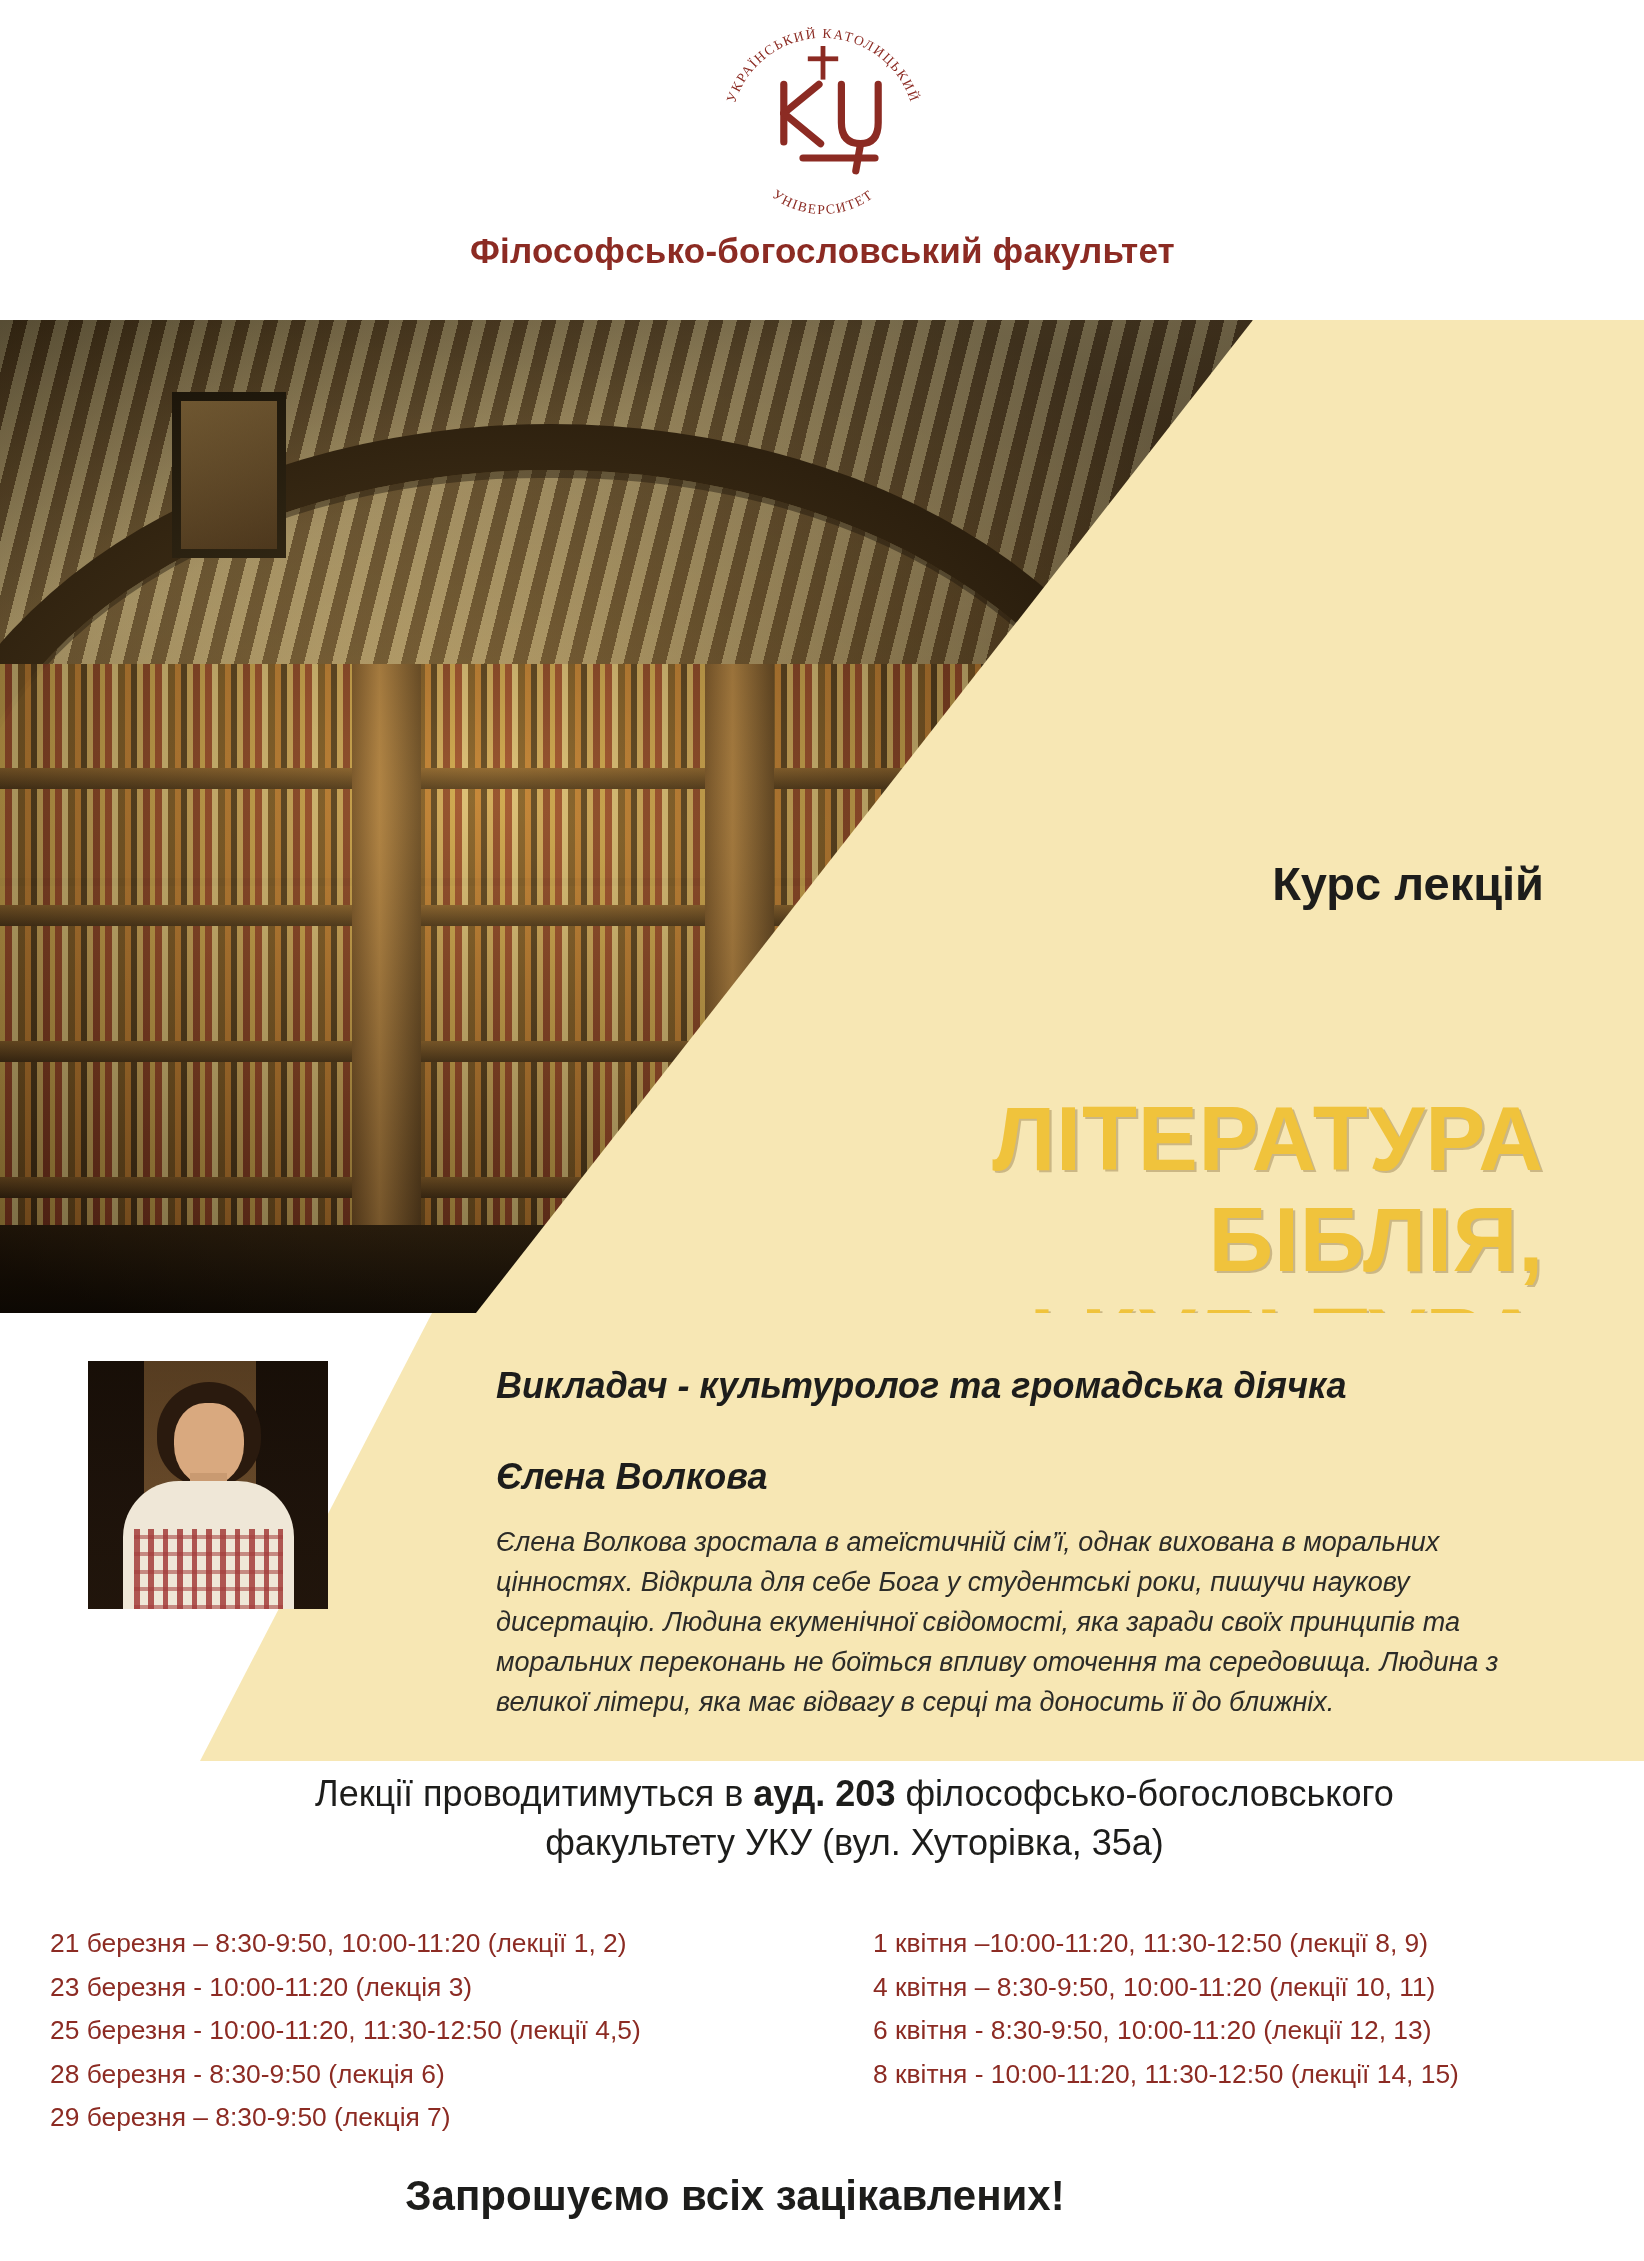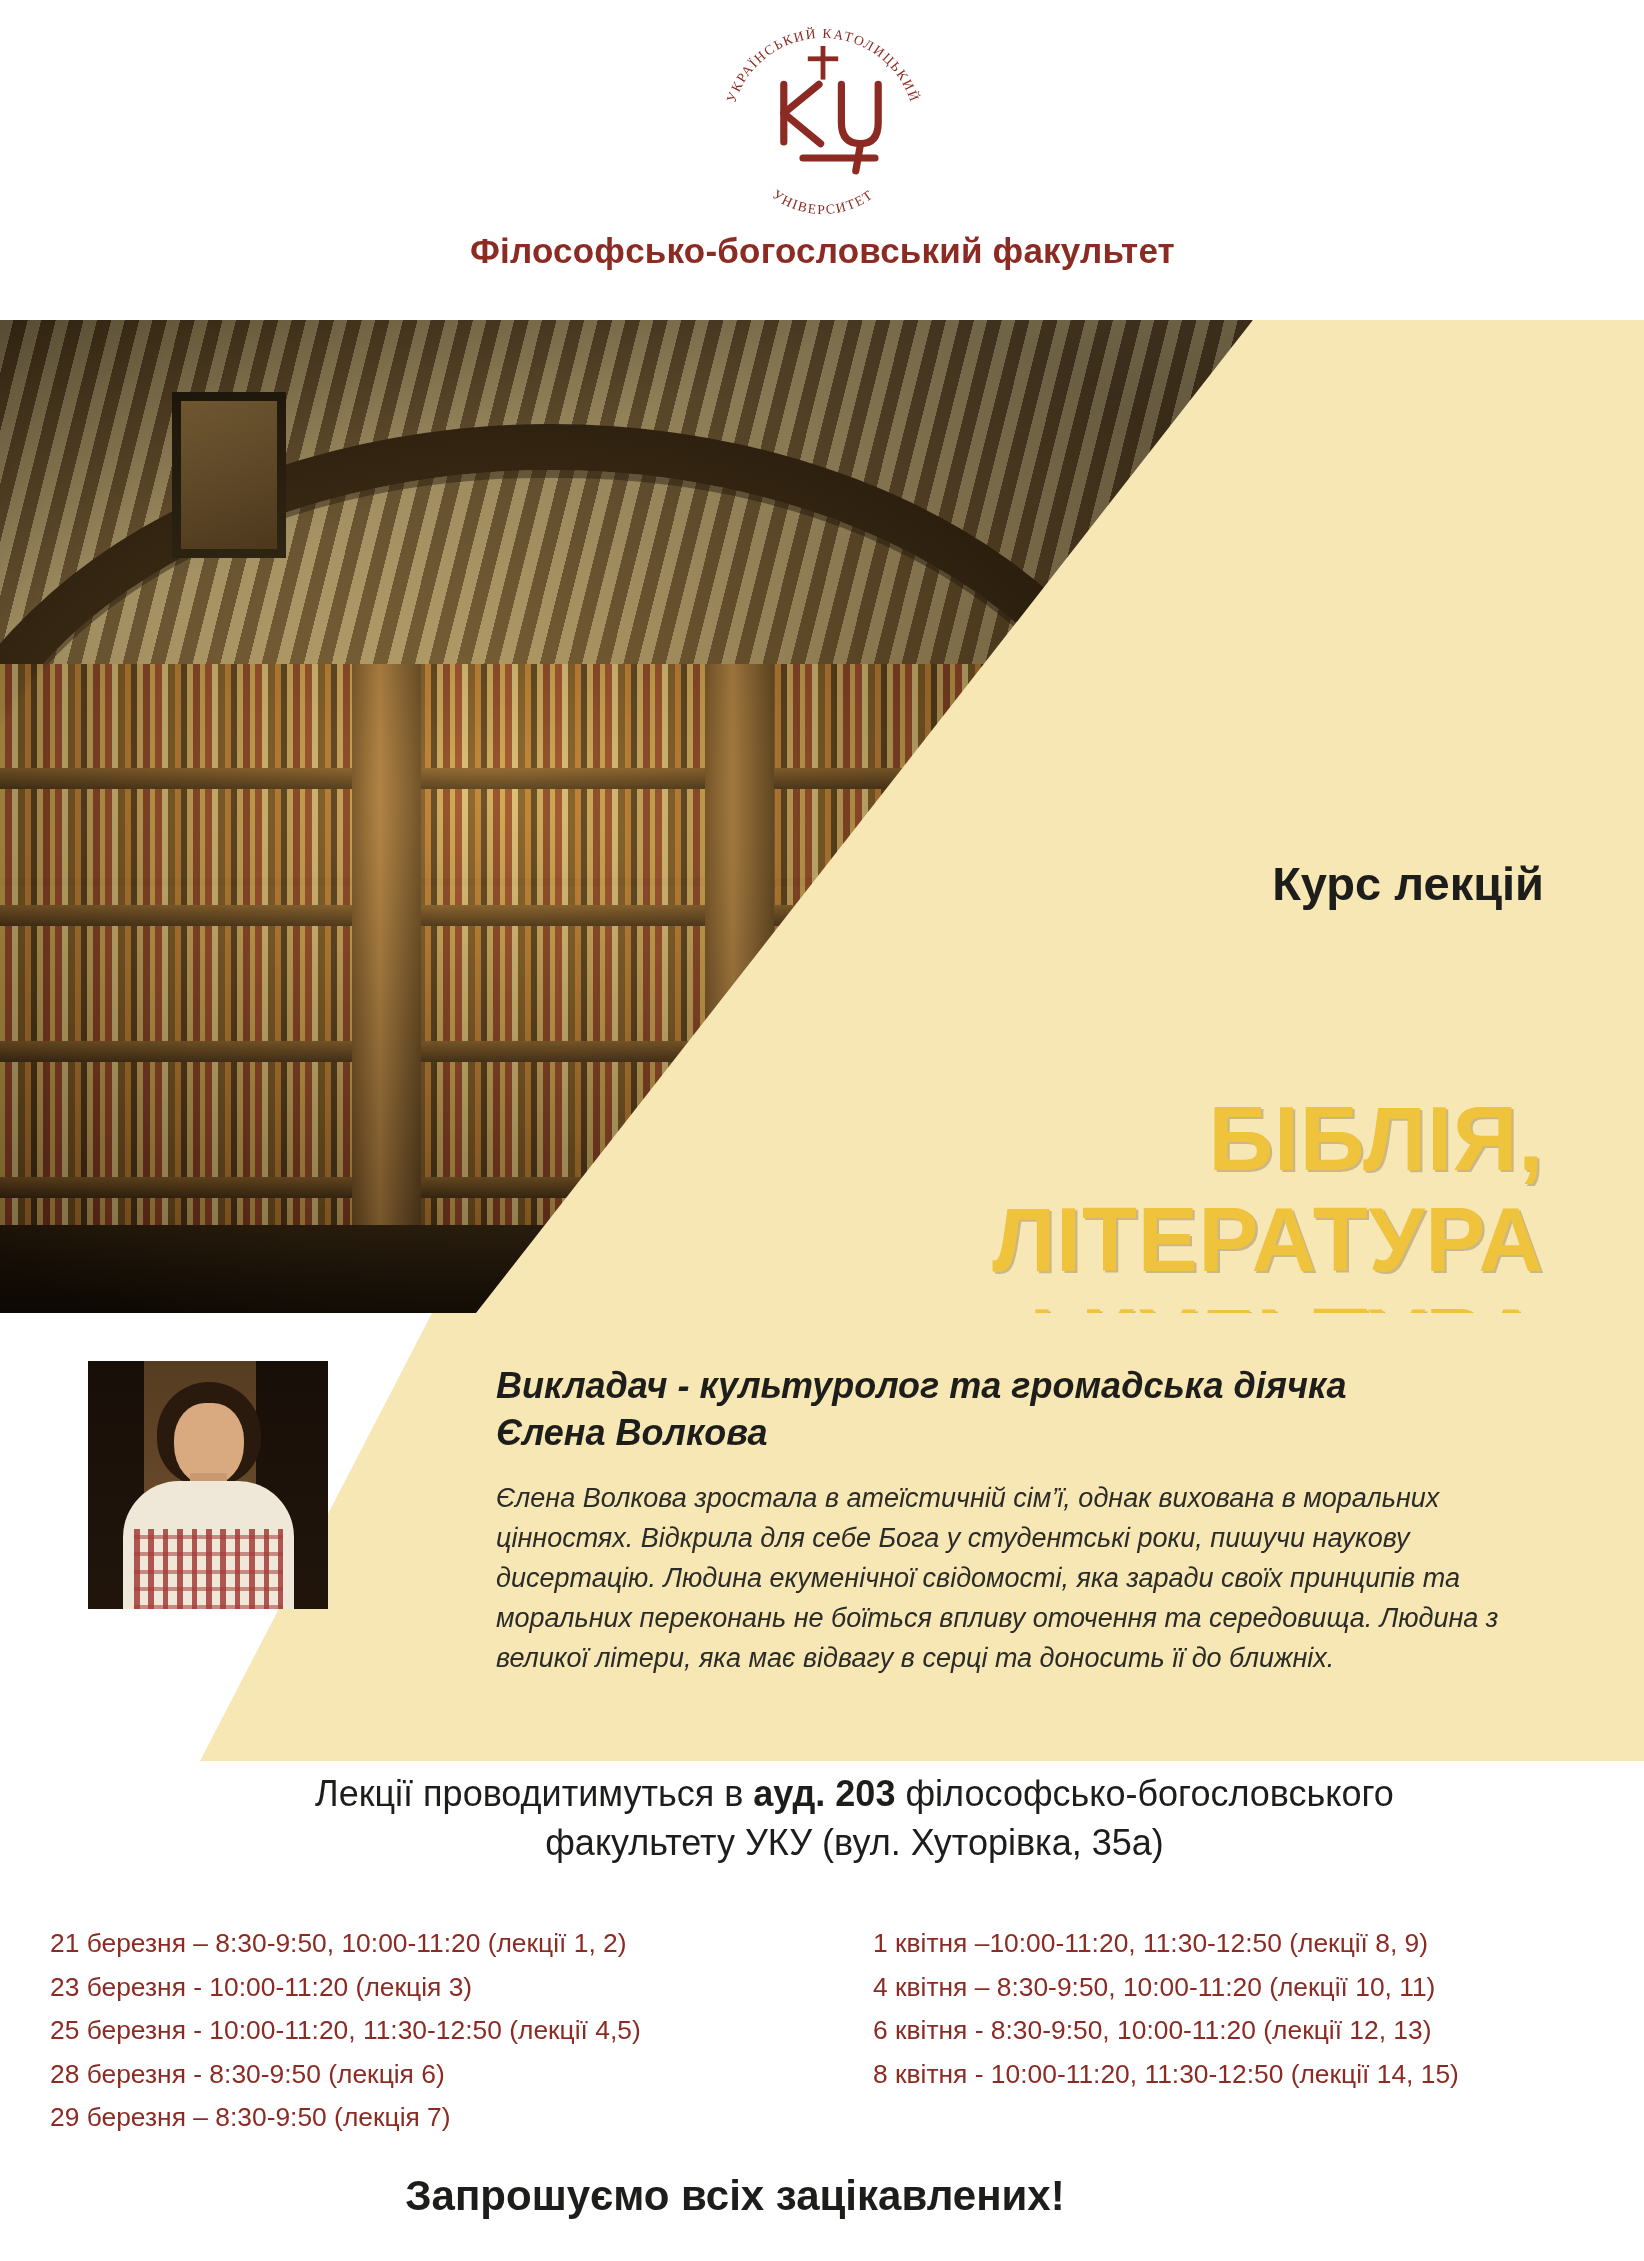--- a/index.html
+++ b/index.html
@@ -244,21 +244,21 @@
     top: 50px;
     width: 1065px;
   }
   .lecturer-heading {
     font-size: 36px;
     font-weight: bold;
     font-style: italic;
     line-height: 1.3;
     color: #1d1d1b;
   }
-  .lecturer-heading .strong { font-weight: bold; }
+  .lecturer-heading .strong { font-weight: bold; margin-top: 44px; }
   .lecturer-bio {
     margin-top: 22.4px;
     font-size: 27px;
     line-height: 1.48;
     font-style: italic;
     color: #2b2b28;
   }
 
   
   .venue {
@@ -363,22 +363,22 @@
         <i></i>
       </div>
     <div class="floor"></div>
   </div>
   <div class="photo-shade"></div>
   <div class="hero-wedge"></div>
 
   <div class="course-label">Курс лекцій</div>
 
   <div class="poster-title">
+    <div>ЛІТЕРАТУРА</div>
     <div>БІБЛІЯ,</div>
-    <div>ЛІТЕРАТУРА</div>
     <div>І КУЛЬТУРА</div>
   </div>
 
 </div>
 
 <div class="lecturer-band">
   <div class="lecturer-bg"></div>
 
   <div class="portrait">
     <div class="bgroom"></div>

